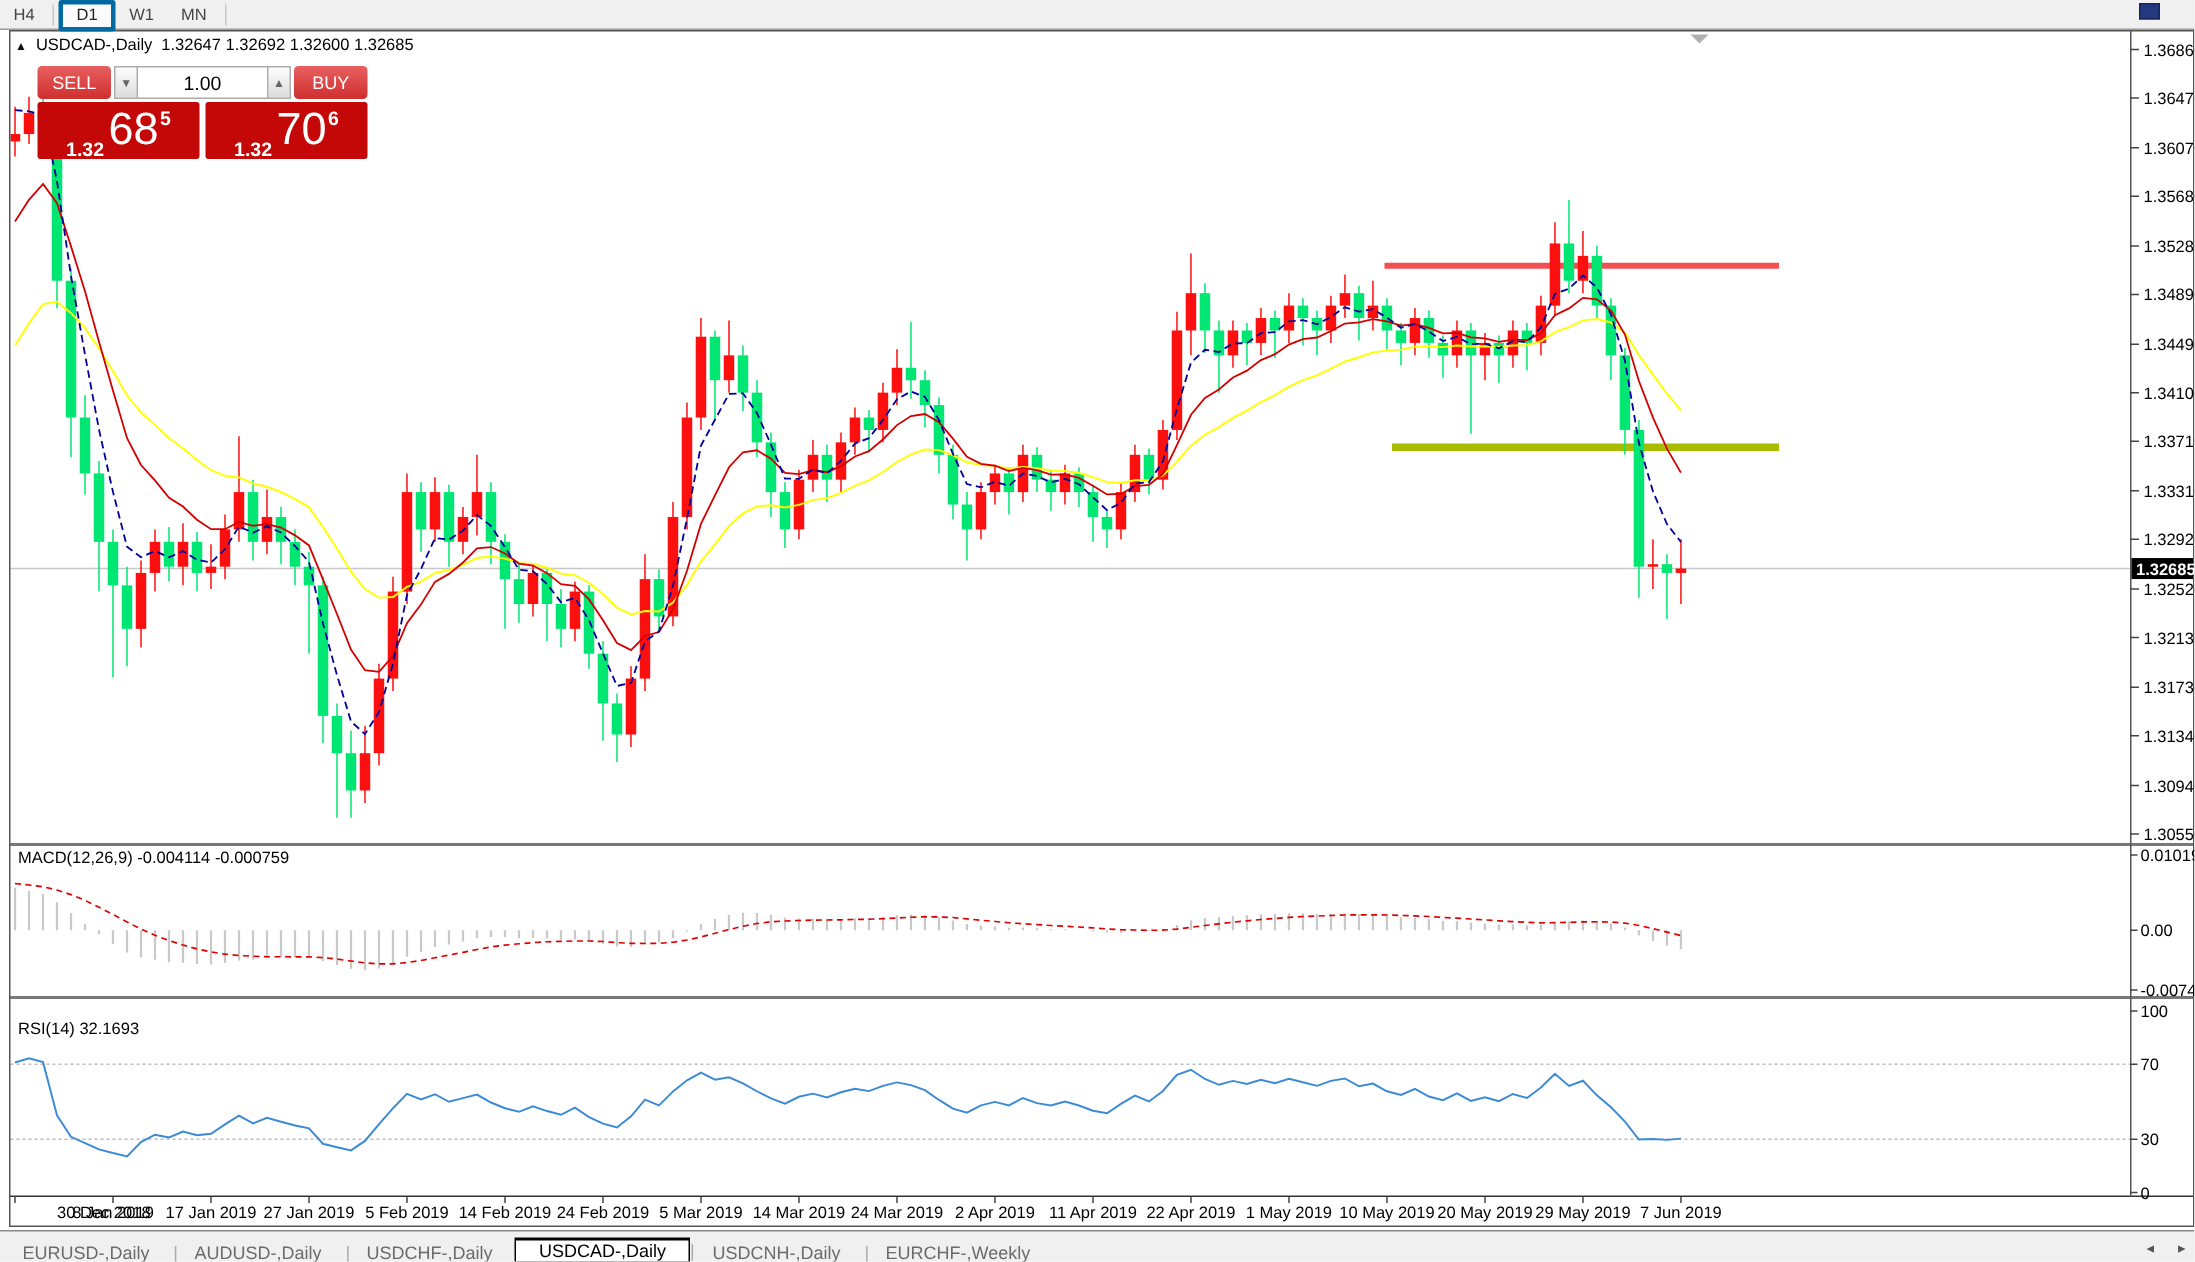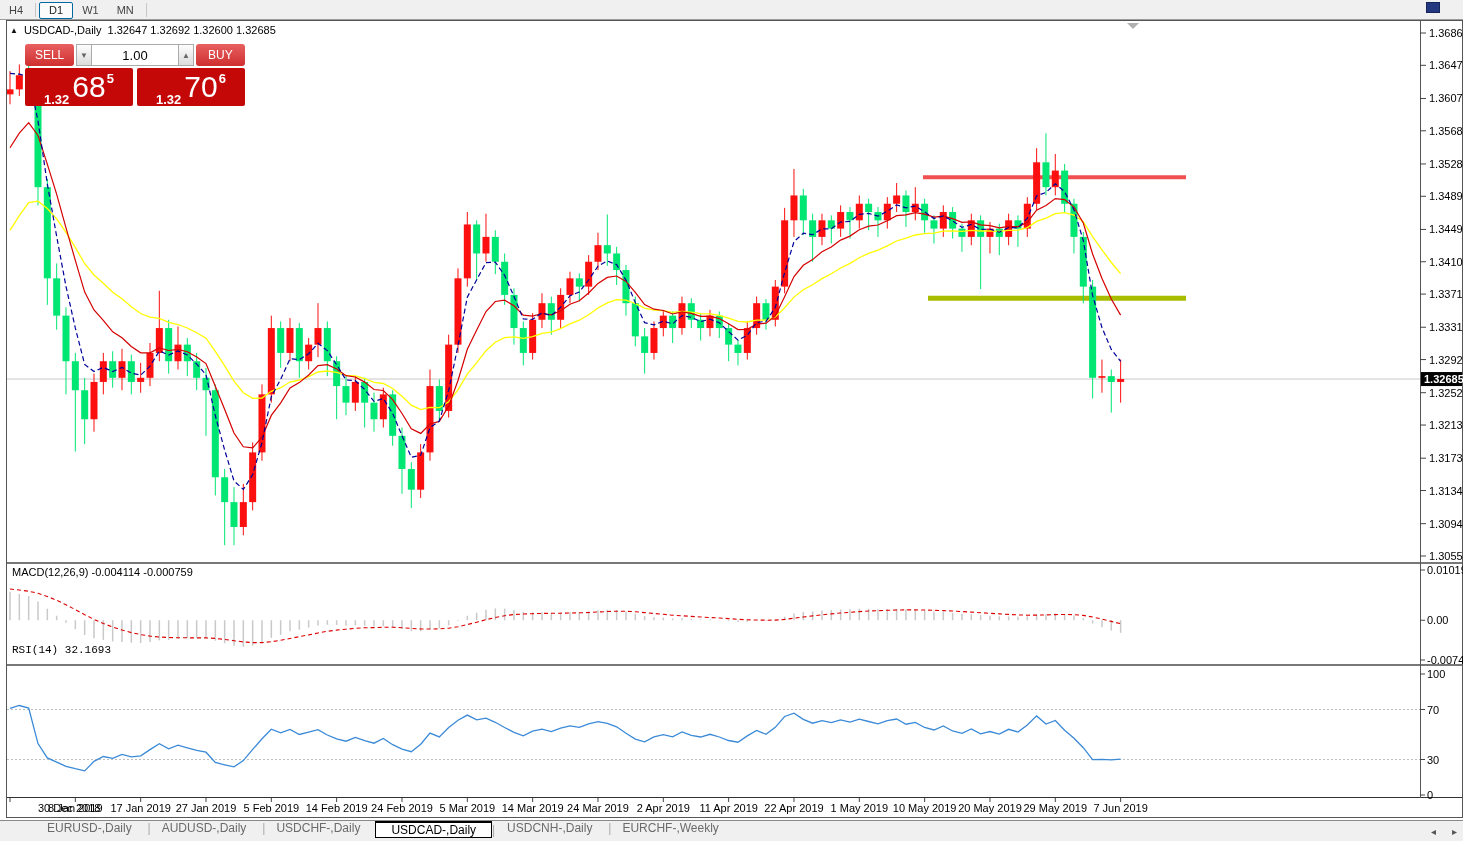--- a/index.html
+++ b/index.html
@@ -3,21 +3,21 @@
 <meta charset="utf-8">
 <style>
   html,body{margin:0;padding:0;background:#f0f0f0;width:1463px;height:841px;overflow:hidden;
     font-family:"Liberation Sans",sans-serif;-webkit-font-smoothing:antialiased;}
   #stage{position:relative;width:1463px;height:841px;background:#ffffff;}
 
   
   .toolbar{position:absolute;left:0;top:0;width:1463px;height:19px;background:#f0f0f0;
     border-bottom:1px solid #9c9c9c;display:flex;align-items:center;z-index:5;}
   .tb-btn{height:15px;line-height:15px;padding:0 9px;font-size:11px;color:#444;margin-top:1px;}
-  .tb-btn.active{background:#fbfbfb;border:1px solid #0369a1;border-radius:2px;color:#222;}
+  .tb-btn.active{background:#fbfbfb;border:3px solid #0369a1;border-radius:2px;color:#222;}
   .tb-sep{width:1px;height:14px;background:#c6c6c6;margin:0 3px;}
   .win-icon{position:absolute;left:1426px;top:2px;width:12px;height:9px;background:#24387f;border:1px solid #16245c;}
 
   
   #chart-canvas{position:absolute;left:0;top:0;z-index:1;}
 
   
   .chart-title{position:absolute;left:10px;top:24px;z-index:6;font-size:11px;color:#000;
     display:flex;align-items:center;gap:6px;white-space:nowrap;}
   .collapse{font-size:8px;color:#111;}
@@ -34,21 +34,21 @@
   .tp-row2{display:flex;gap:4px;margin-top:2px;}
   .px-box{flex:1;height:38px;background:#c40808;border-radius:2px;color:#fff;
     display:flex;align-items:center;justify-content:center;}
   .px-small{font-size:13px;font-weight:700;margin-right:3px;margin-top:24px;}
   .px-big{font-size:30px;font-weight:400;line-height:34px;}
   .px-sup{font-size:13px;font-weight:700;position:relative;top:-9px;margin-left:1px;}
 
   
   .ind-label{position:absolute;z-index:6;font-size:11px;color:#000;white-space:nowrap;}
   #macd-label{left:12px;top:566px;}
-  #rsi-label{left:12px;top:644px;font-family:Liberation Mono, monospace;}
+  #rsi-label{left:12px;top:680px;}
 
   
   .tabbar{position:absolute;left:0;top:820px;width:1463px;height:21px;background:#f0f0f0;
     border-top:1px solid #8a8a8a;display:flex;align-items:stretch;z-index:5;font-size:12px;}
   .tab{display:flex;align-items:center;padding:0 15px;color:#6b6b6b;position:relative;}
   .tab:not(:last-child)::after{content:"|";position:absolute;right:-4px;color:#aaa;}
   .tab.active{background:#ffffff;border:1px solid #000;border-top-width:2px;color:#000;margin-top:0px;}
   .tab-nav{position:absolute;right:6px;top:0;height:21px;display:flex;align-items:center;gap:16px;
     color:#555;font-size:10px;}
   .tab-nav span{cursor:default;}
@@ -576,21 +576,21 @@
         <span class="px-big">70</span>
         <span class="px-sup">6</span>
       </div>
     </div>
   </div>
 
   <div class="ind-label" id="macd-label">MACD(12,26,9) -0.004114 -0.000759</div>
   <div class="ind-label" id="rsi-label">RSI(14) 32.1693</div>
 
   <div class="tabbar">
-    <div id="tabs-holder" style="display:flex;align-items:flex-start;padding-left:32px;">
+    <div id="tabs-holder" style="display:flex;align-items:flex-end;">
         <div class="tab">EURUSD-,Daily</div>
         <div class="tab">AUDUSD-,Daily</div>
         <div class="tab">USDCHF-,Daily</div>
         <div class="tab active">USDCAD-,Daily</div>
         <div class="tab">USDCNH-,Daily</div>
         <div class="tab">EURCHF-,Weekly</div>
       </div>
     <div class="tab-nav">
       <span>◂</span>
       <span>▸</span>

